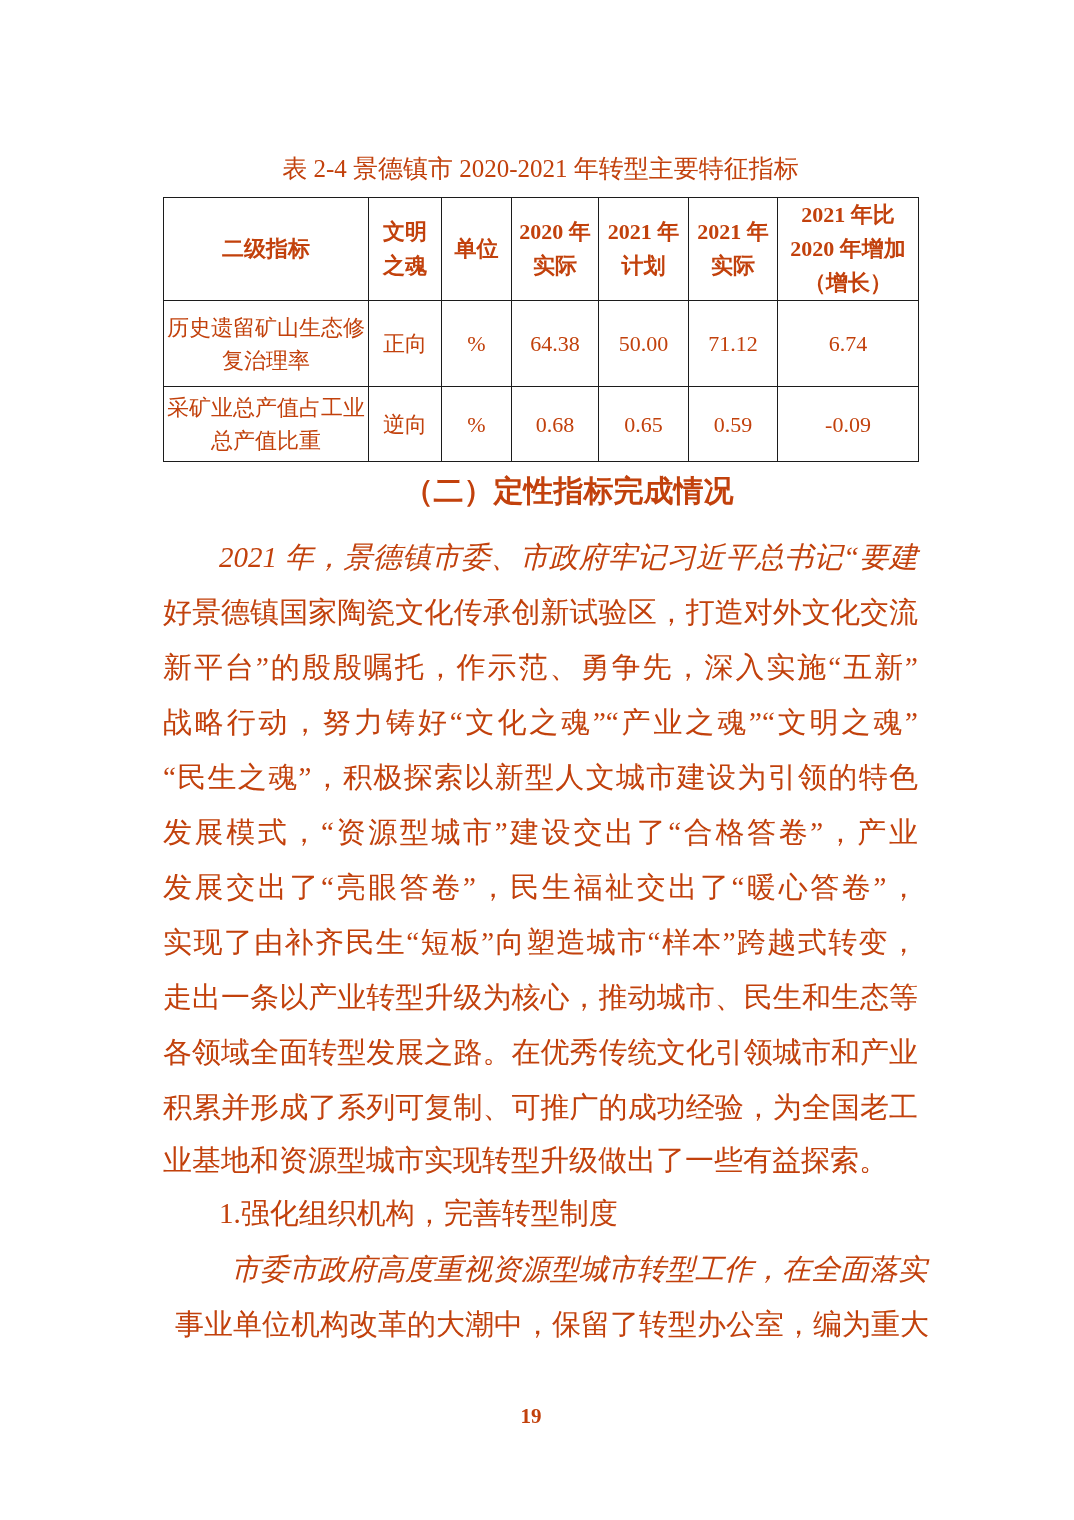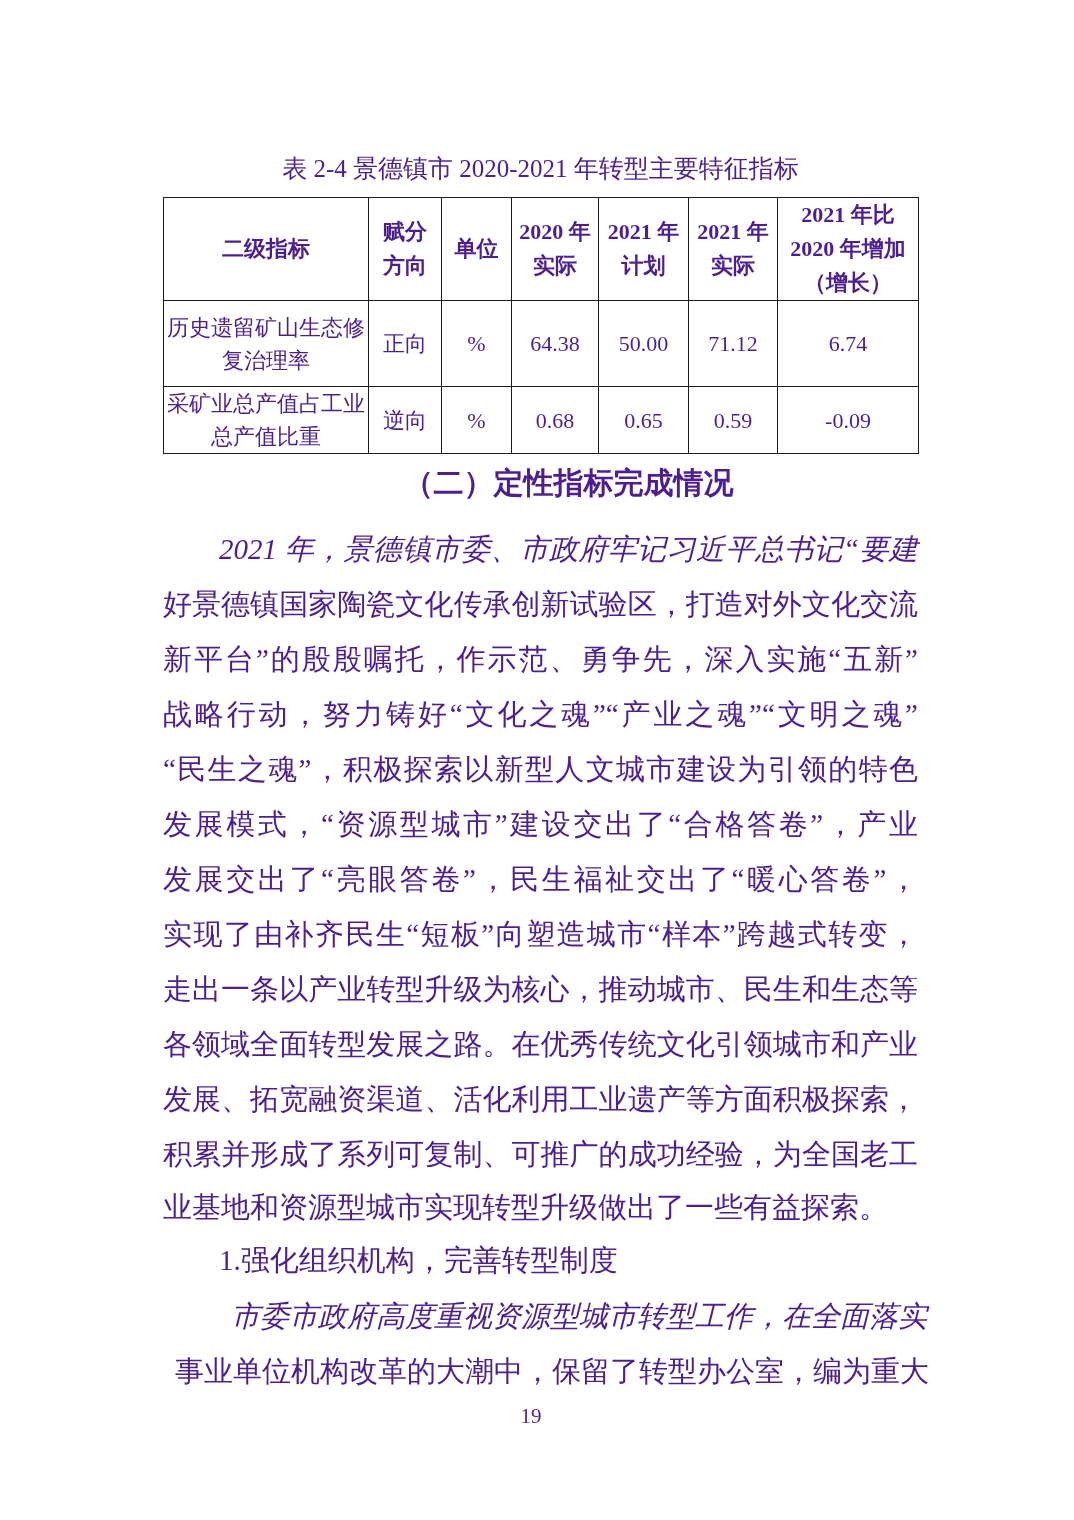--- a/index.html
+++ b/index.html
@@ -2,21 +2,21 @@
 <html><head>
 <meta charset="utf-8">
 <style>
   * { box-sizing: border-box; }
   html, body { margin: 0; padding: 0; background: #ffffff; }
   .page {
     position: relative;
     width: 1074px;
     height: 1520px;
     background: #ffffff;
-    color: #4c1d95;
+    color: #c2410c;
     font-family: "Liberation Serif", "DejaVu Serif", serif;
     overflow: hidden;
   }
   .content {
     position: absolute;
     left: 163px;
     top: 0;
     width: 755px;
   }
   .caption {
@@ -45,21 +45,21 @@
     font-size: 22px;
     line-height: 34px;
   }
   table.indicators th.narrow { padding: 0 12px; }
   table.indicators td {
     font-size: 22px;
     line-height: 33px;
   }
   tr.hdr { height: 89px; }
   tr.r1  { height: 86px; }
-  tr.r2  { height: 67px; }
+  tr.r2  { height: 75px; }
 
   .h-sec {
     margin: 6px 0 16px 0;
     font-size: 30px;
     font-weight: bold;
     line-height: 46px;
     text-indent: 56px;
     text-align: center;
   }
   .para { font-size: 29px; }
@@ -80,21 +80,21 @@
     text-indent: 56px;
   }
   .para2 { margin-top: 6px; margin-left: 12px; }
   .page-number {
     position: absolute;
     left: 0;
     right: 12px;
     top: 1404px;
     text-align: center;
     font-size: 21px;
-    font-weight: normal;
+    font-weight: bold;
   }
 </style>
 </head>
 <body>
 
 <div class="page">
   <div class="content">
 
     <div class="caption">表 2-4 景德镇市 2020-2021 年转型主要特征指标</div>
 
@@ -104,21 +104,21 @@
           <col style="width:73px">
           <col style="width:70px">
         <col style="width:87px">
           <col style="width:90px">
           <col style="width:89px">
         <col style="width:141px">
       </colgroup>
       <tbody>
         <tr class="hdr">
           <th>二级指标</th>
-          <th class="narrow">赋分方向</th>
+          <th class="narrow">文明之魂</th>
           <th>单位</th>
           <th>2020 年实际</th>
           <th>2021 年计划</th>
           <th>2021 年实际</th>
           <th>2021 年比 2020 年增加（增长）</th>
         </tr>
         <tr class="r1">
           <td>历史遗留矿山生态修复治理率</td>
           <td>正向</td>
           <td>%</td>
@@ -145,21 +145,20 @@
       <div class="line first">2021 年，景德镇市委、市政府牢记习近平总书记“要建</div>
       <div class="line">好景德镇国家陶瓷文化传承创新试验区，打造对外文化交流</div>
       <div class="line">新平台”的殷殷嘱托，作示范、勇争先，深入实施“五新”</div>
       <div class="line">战略行动，努力铸好“文化之魂”“产业之魂”“文明之魂”</div>
       <div class="line">“民生之魂”，积极探索以新型人文城市建设为引领的特色</div>
       <div class="line">发展模式，“资源型城市”建设交出了“合格答卷”，产业</div>
       <div class="line">发展交出了“亮眼答卷”，民生福祉交出了“暖心答卷”，</div>
       <div class="line">实现了由补齐民生“短板”向塑造城市“样本”跨越式转变，</div>
       <div class="line">走出一条以产业转型升级为核心，推动城市、民生和生态等</div>
       <div class="line">各领域全面转型发展之路。在优秀传统文化引领城市和产业</div>
-      <div class="line">发展、拓宽融资渠道、活化利用工业遗产等方面积极探索，</div>
       <div class="line">积累并形成了系列可复制、可推广的成功经验，为全国老工</div>
       <div class="line last">业基地和资源型城市实现转型升级做出了一些有益探索。</div>
     </div>
 
     <h3 class="h-sub">1.强化组织机构，完善转型制度</h3>
 
     <div class="para para2">
       <div class="line first">市委市政府高度重视资源型城市转型工作，在全面落实</div>
       <div class="line">事业单位机构改革的大潮中，保留了转型办公室，编为重大</div>
     </div>

